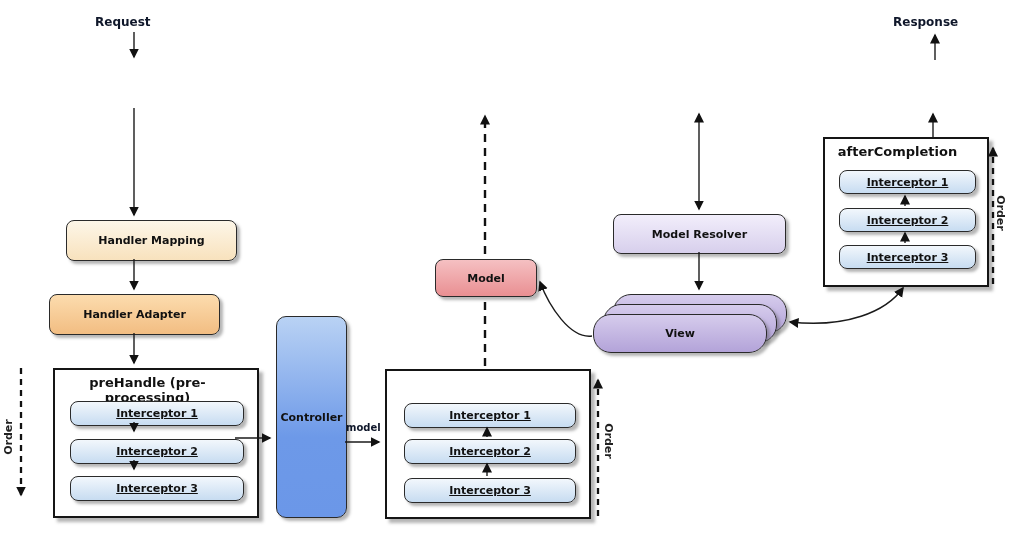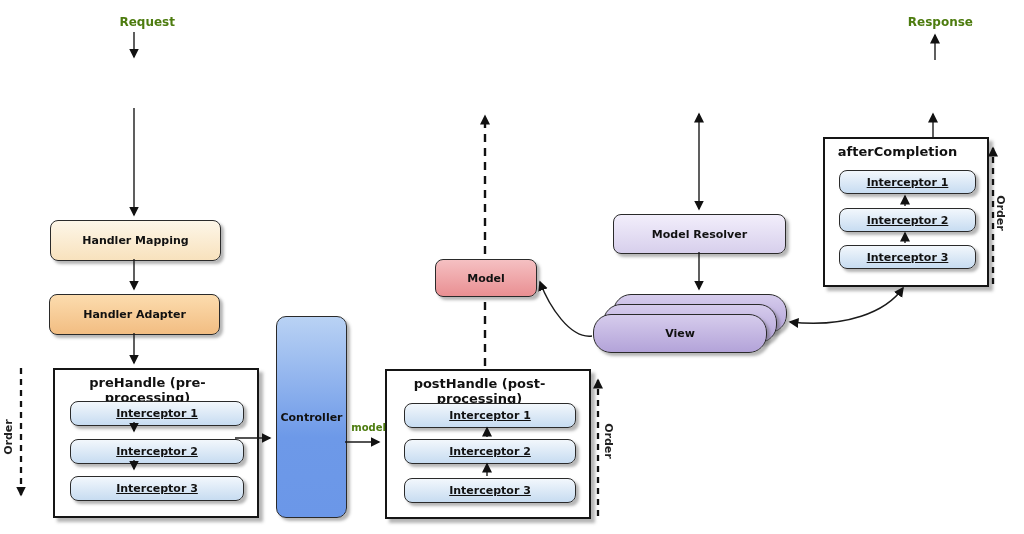--- a/index.html
+++ b/index.html
@@ -28,21 +28,21 @@
   .purp    {background:linear-gradient(180deg,#d6ccec 0%,#b3a3d9 100%);border-radius:18px;}
   .group{
     position:absolute;z-index:2;background:#fff;border:2px solid #151515;
     box-shadow:4px 4px 3px rgba(90,90,90,0.45);
   }
   .group-title{
     position:absolute;left:0;right:17px;top:5px;text-align:center;
     font-weight:bold;font-size:13px;color:#111;
   }
   .flow-label{
-    position:absolute;z-index:4;font-weight:bold;font-size:12px;color:#4d7c0f;text-align:right;
+    position:absolute;z-index:4;font-weight:bold;font-size:12px;color:#0f172a;text-align:left;
   }
   .order-label{
     position:absolute;z-index:4;font-weight:bold;font-size:11px;color:#222;
     width:44px;height:14px;line-height:14px;text-align:center;
   }
   .rot-ccw{transform:rotate(-90deg);}
   .rot-cw{transform:rotate(90deg);}
 </style>
 </head>
 <body>
@@ -52,21 +52,21 @@
   <svg class="layer under" viewBox="0 0 1024 534" xmlns="http://www.w3.org/2000/svg">
     <defs>
       <marker id="ahu" markerUnits="userSpaceOnUse" markerWidth="12" markerHeight="11" refX="8.5" refY="5" orient="auto-start-reverse">
         <path d="M0,0 L10,5 L0,10 Z" fill="#111"></path>
       </marker>
     </defs>
     <path d="M485,366 L485,116" stroke="#111" stroke-width="2.4" stroke-dasharray="8 6" fill="none" marker-end="url(#ahu)"></path>
   </svg>
 
 
-  <div class="node cream" style="left:50px;top:220px;width:169px;height:39px;">
+  <div class="node cream" style="left:66px;top:220px;width:169px;height:39px;">
     <span>Handler Mapping</span>
   </div>
 
   <div class="node orange" style="left:49px;top:294px;width:169px;height:39px;">
     <span>Handler Adapter</span>
   </div>
 
   <div class="group" style="left:33px;top:368px;width:202px;height:146px;margin-left:20px;">
     <div class="group-title">preHandle (pre-processing)</div>
     <div class="node blue-int" style="left:15px;top:31px;width:172px;height:23px;">
@@ -78,21 +78,20 @@
     <div class="node blue-int" style="left:15px;top:106px;width:172px;height:23px;">
       <span>Interceptor 3</span>
     </div>
   </div>
 
   <div class="node ctrl" style="left:276px;top:316px;width:69px;height:200px;">
     <span>Controller</span>
   </div>
 
   <div class="group" style="left:385px;top:369px;width:202px;height:146px;">
-    <div class="group-title">postHandle (post-processing)</div>
     <div class="node blue-int" style="left:17px;top:32px;width:170px;height:23px;">
       <span>Interceptor 1</span>
     </div>
     <div class="node blue-int" style="left:17px;top:68px;width:170px;height:23px;">
       <span>Interceptor 2</span>
     </div>
     <div class="node blue-int" style="left:17px;top:107px;width:170px;height:23px;">
       <span>Interceptor 3</span>
     </div>
   </div>

